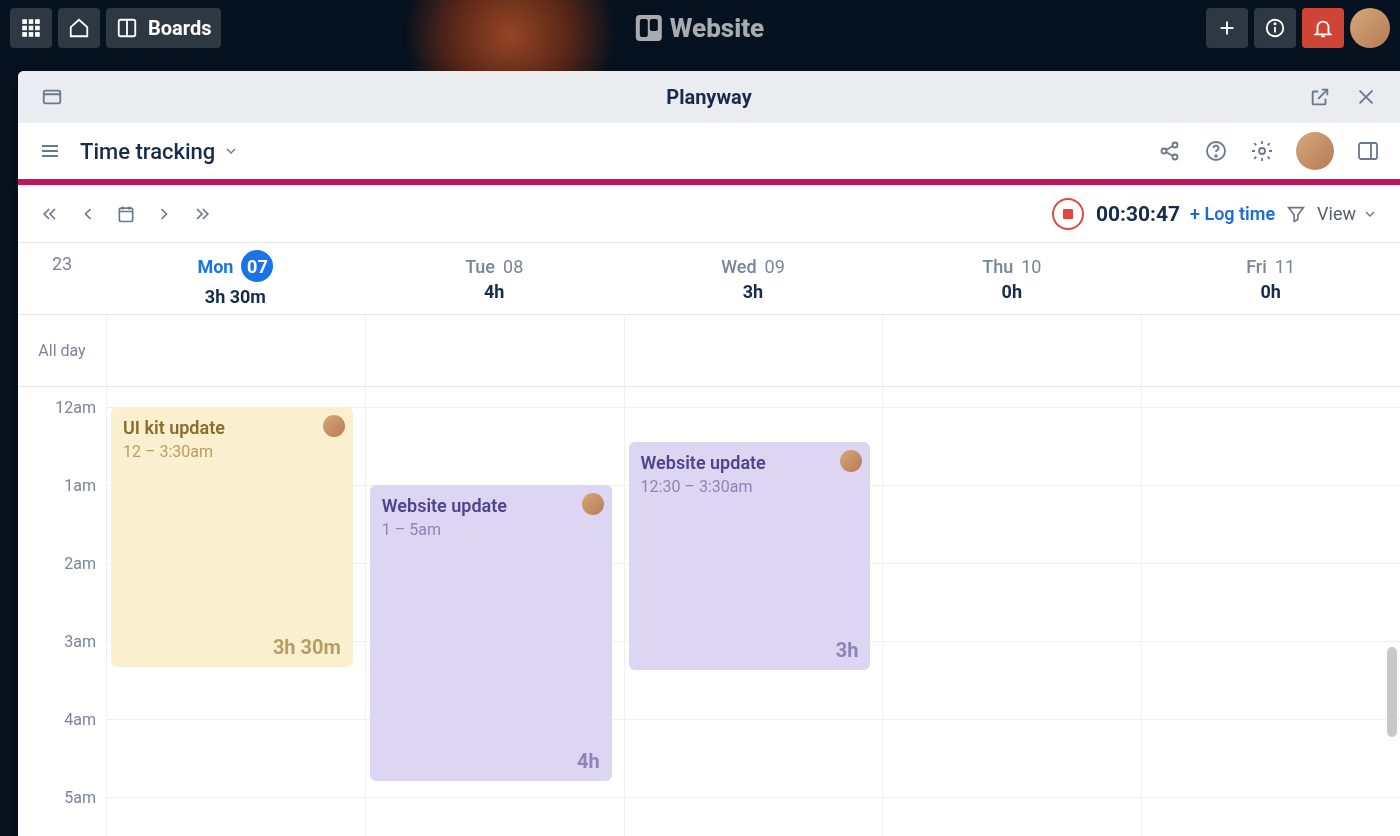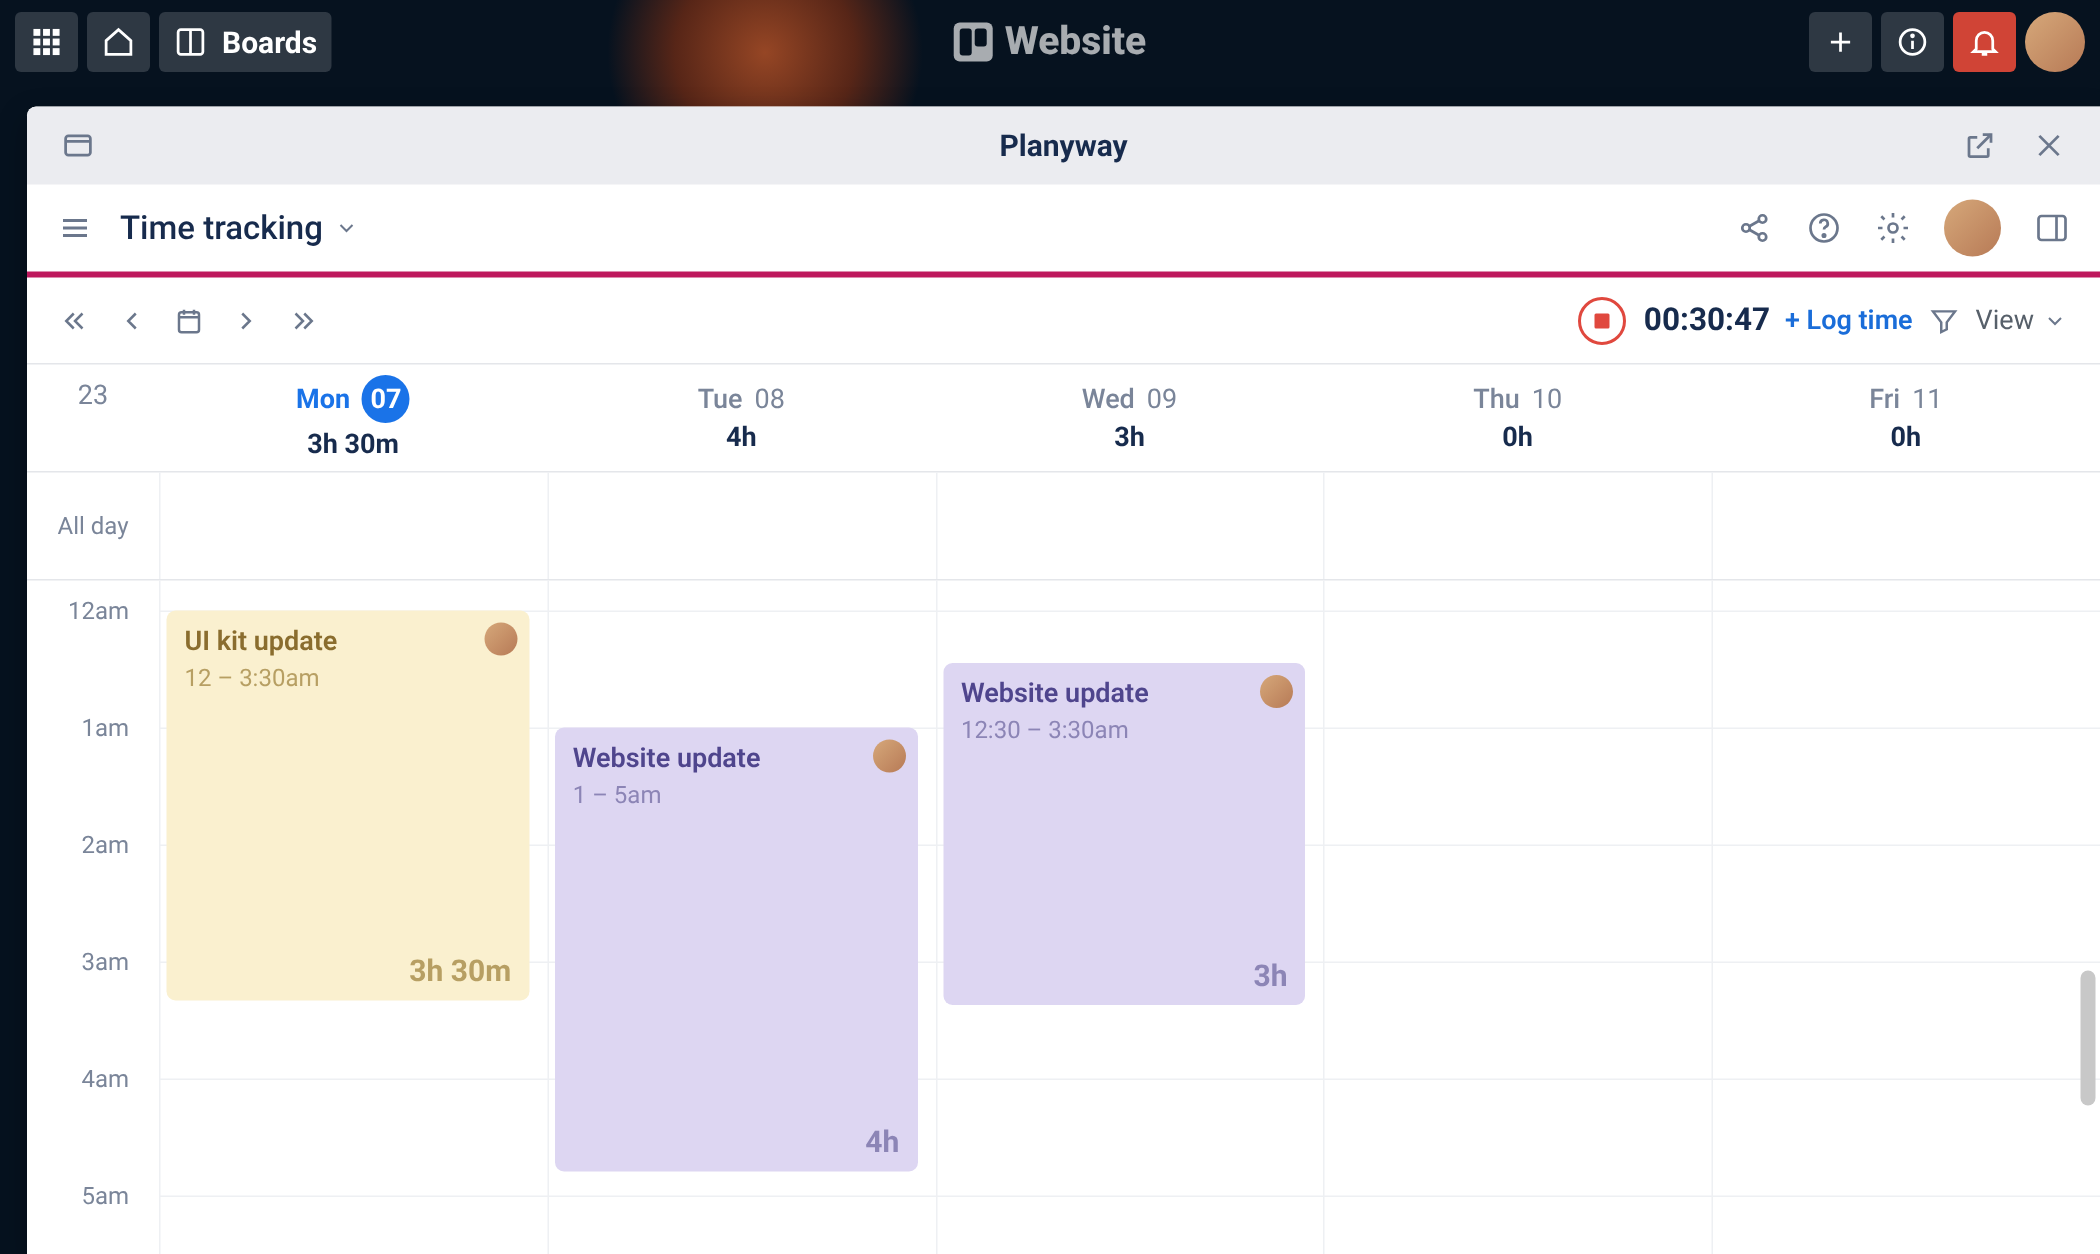--- a/index.html
+++ b/index.html
@@ -134,21 +134,21 @@
   color: #6b778c;
   cursor: pointer;
   border-radius: 4px;
 }
 .modal-head .right-icons { margin-left: auto; display: flex; gap: 14px; }
 .modal-head svg { width: 22px; height: 22px; stroke: #6b778c; fill: none; stroke-width: 2; }
 
 
 .pw-toolbar {
   height: 62px;
-  border-bottom: 4px solid #be185d;
+  border-bottom: 6px solid #be185d;
   display: flex;
   align-items: center;
   padding: 0 20px;
   gap: 18px;
 }
 .pw-toolbar .menu-icon { color: #6b778c; cursor: pointer; }
 .pw-toolbar .menu-icon svg { width: 24px; height: 24px; stroke: #6b778c; stroke-width: 2; }
 .pw-toolbar .view-title {
   font-size: 22px;
   font-weight: 500;
@@ -257,21 +257,21 @@
   display: flex;
   position: absolute;
   inset: 0;
 }
 .grid .hours {
   width: 88px;
   position: relative;
 }
 .grid .hours .hlabel {
   position: absolute;
-  right: 20px;
+  right: 10px;
   transform: translateY(-50%);
   color: #7a8599;
   font-size: 16px;
 }
 .grid .cols { flex: 1; display: flex; position: relative; }
 .grid .cols .col { flex: 1; border-left: 1px solid #eef0f3; position: relative; padding-left: 32px; }
 .grid .lines { position: absolute; left: 88px; right: 0; top: 0; bottom: 0; pointer-events: none; }
 .grid .lines .line { position: absolute; left: 0; right: 0; border-top: 1px solid #eef0f3; }
 
 .event {

